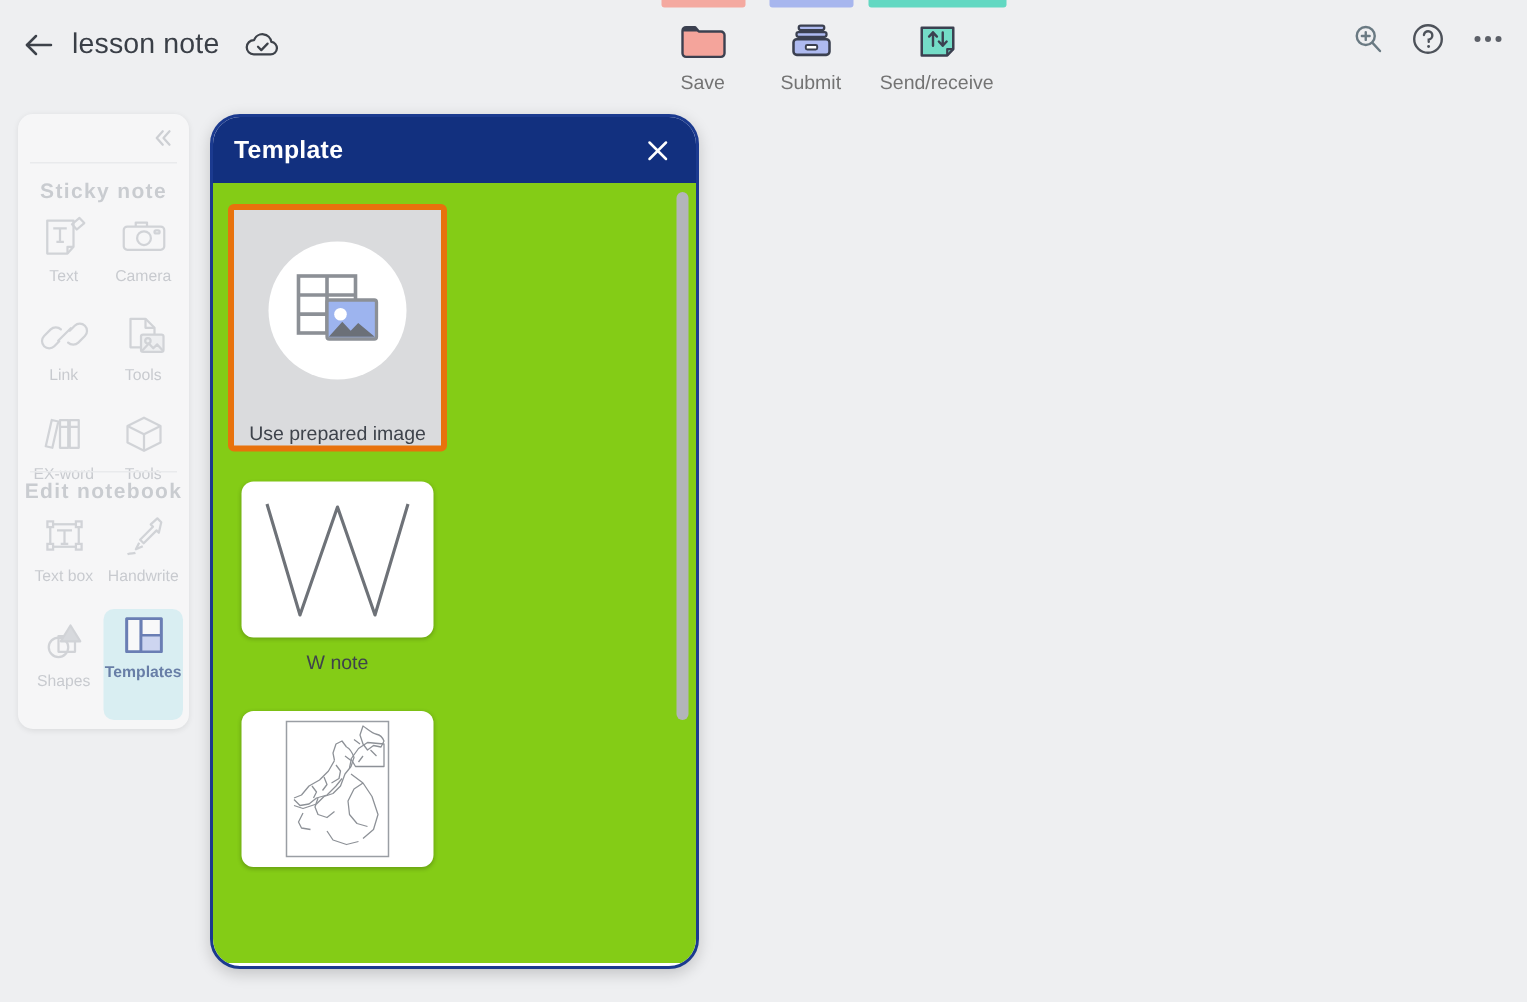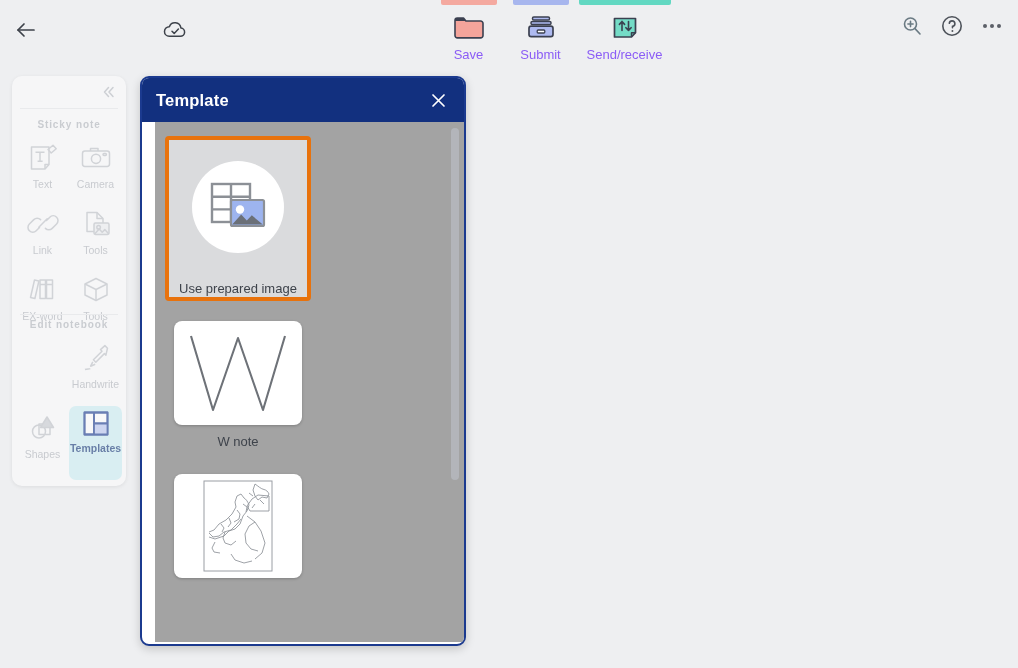--- a/index.html
+++ b/index.html
@@ -13,21 +13,21 @@
   
   #topbar{position:absolute;left:0;top:0;width:1018px;height:72px;}
   #back-arrow{position:absolute;left:12px;top:16px;width:28px;height:28px;cursor:pointer;}
   #doc-title{position:absolute;left:48px;top:16px;height:28px;line-height:28px;
     font-size:19px;color:#3a3f47;letter-spacing:.1px;}
   #cloud-icon{position:absolute;left:162px;top:17px;width:26px;height:26px;}
 
   .tool-btn{position:absolute;top:0;width:auto;text-align:center;cursor:pointer;}
   .tool-accent{width:56px;height:5px;border-radius:0 0 2px 2px;margin:0 auto;}
   .tool-ico{height:40px;display:flex;align-items:center;justify-content:center;margin-top:3px;}
-  .tool-label{font-size:13px;color:#8b5cf6;margin-top:-1px;}
+  .tool-label{font-size:13px;color:#737373;margin-top:-1px;}
 
   #btn-save{left:440px;width:57px;}
   #btn-submit{left:512px;width:57px;}
   #btn-sendrecv{left:577px;width:95px;}
   #btn-sendrecv .tool-accent{width:92px;}
 
   #zoom-in-btn{position:absolute;left:898px;top:12px;width:28px;height:28px;cursor:pointer;}
   #help-btn{position:absolute;left:938px;top:12px;width:28px;height:28px;cursor:pointer;}
   #more-btn{position:absolute;left:978px;top:12px;width:28px;height:28px;cursor:pointer;
     display:flex;align-items:center;justify-content:center;gap:3px;}
@@ -38,40 +38,40 @@
     position:absolute;left:12px;top:76px;width:114px;height:410px;
     background:#fbfbfc;border-radius:10px;
     box-shadow:0 1px 4px rgba(0,0,0,.13);
     opacity:.62;
   }
   #collapse-btn{position:absolute;right:6px;top:4px;width:24px;height:24px;
     display:flex;align-items:center;justify-content:center;cursor:pointer;
     color:#b9bcc2;font-size:17px;}
   .side-sep{position:absolute;left:8px;right:8px;height:1px;background:#e6e7ea;}
   .grp-title{position:absolute;left:0;width:114px;text-align:center;
-    font-size:10px;color:#b4b7bd;letter-spacing:.9px;font-weight:700;}
+    font-size:14px;color:#b4b7bd;letter-spacing:.9px;font-weight:700;}
   .tool-cell{position:absolute;width:53px;height:66px;text-align:center;cursor:pointer;
     border-radius:7px;}
   .tool-cell .ic{height:40px;display:flex;align-items:center;justify-content:center;}
   .tool-cell .lb{font-size:10.5px;color:#b2b5bb;line-height:11.5px;margin-top:1px;}
   .tool-cell.active{background:#cdeef3;}
   .tool-cell.active .lb{color:#173a7a;font-weight:700;}
 
   
   #tpl-dialog{
     position:absolute;left:140px;top:76px;width:322px;height:566px;
-    border:2px solid #1b3a8f;border-radius:9px;background:#ffffff;
+    border:2px solid #1b3a8f;border-radius:20px;background:#ffffff;
     box-shadow:0 3px 10px rgba(0,0,0,.18);overflow:hidden;
   }
   #tpl-header{height:44px;background:#12307f;display:flex;align-items:center;
     justify-content:space-between;padding:0 14px;}
   #tpl-title{color:#ffffff;font-size:16.5px;font-weight:700;letter-spacing:.2px;}
   #tpl-close{color:#ffffff;font-size:21px;line-height:1;cursor:pointer;
     width:24px;height:24px;display:flex;align-items:center;justify-content:center;}
-  #tpl-body{position:relative;height:520px;background:#a3a3a3;overflow:hidden;margin-left:13px;}
+  #tpl-body{position:relative;height:520px;background:#84cc16;overflow:hidden;}
   #tpl-grid{position:absolute;left:0;top:0;width:305px;padding:14px 0 0 0;
     display:flex;flex-wrap:wrap;}
   .tpl-item{width:146px;margin:0 0 14px 10px;text-align:center;cursor:pointer;
     padding:6px 4px 4px 4px;border-radius:4px;box-sizing:border-box;}
   .tpl-item.selected{border:4px solid #e8720c;background:#dadbdd;padding:2px 0 0 0;}
   .tpl-thumb{width:128px;height:104px;margin:0 auto;background:#ffffff;
     border-radius:8px;box-shadow:0 1px 3px rgba(0,0,0,.22);
     display:flex;align-items:center;justify-content:center;overflow:hidden;}
   .tpl-item.selected .tpl-thumb{background:transparent;box-shadow:none;
     width:138px;height:130px;}
@@ -87,20 +87,21 @@
 
 <div id="topbar">
 
   <div id="back-arrow">
     <svg width="28" height="28" viewBox="0 0 28 28" fill="none" stroke="#3d424a" stroke-width="1.7" stroke-linecap="round" stroke-linejoin="round">
       <path d="M22 14H6"></path>
         <path d="M12 8l-6 6 6 6"></path>
     </svg>
   </div>
 
+  <div id="doc-title">lesson note</div>
 
   <div id="cloud-icon">
     <svg width="26" height="26" viewBox="0 0 26 26" fill="none" stroke="#3d424a" stroke-width="1.5" stroke-linecap="round" stroke-linejoin="round">
       <path d="M7.2 19.3h11.2a4.2 4.2 0 0 0 .5-8.37 6 6 0 0 0-11.55-1.2A4.3 4.3 0 0 0 7.2 19.3z"></path>
       <path d="M10 14.2l2.2 2.2 4.2-4.3"></path>
     </svg>
   </div>
 
   <div id="btn-save" class="tool-btn">
     <div class="tool-accent" style="background:#f4a9a0"></div>
@@ -243,20 +244,33 @@
         <path d="M21 19.5l.01 0M23.5 18.4l.01 0M26 17.3l.01 0"></path>
       </svg>
     </div>
     <div class="lb">Tools</div>
   </div>
 
   <div class="side-sep" style="top:238px"></div>
 
   <div class="grp-title" style="top:243px">Edit notebook</div>
 
+  <div class="tool-cell" style="left:4px;top:262px">
+    <div class="ic">
+      <svg width="34" height="32" viewBox="0 0 34 32" fill="none" stroke="#c0c3c8" stroke-width="1.5">
+        <rect x="7.5" y="7.5" width="19" height="15"></rect>
+        <path d="M12 11.5h10M17 11.5v9M14.5 20.5h5"></path>
+        <rect x="5.6" y="5.6" width="3.8" height="3.8" fill="#fbfbfc"></rect>
+        <rect x="24.6" y="5.6" width="3.8" height="3.8" fill="#fbfbfc"></rect>
+        <rect x="5.6" y="20.6" width="3.8" height="3.8" fill="#fbfbfc"></rect>
+        <rect x="24.6" y="20.6" width="3.8" height="3.8" fill="#fbfbfc"></rect>
+      </svg>
+    </div>
+    <div class="lb">Text box</div>
+  </div>
 
   <div class="tool-cell" style="left:57px;top:262px">
     <div class="ic">
       <svg width="34" height="32" viewBox="0 0 34 32" fill="none" stroke="#c0c3c8" stroke-width="1.5" stroke-linejoin="round">
         <path d="M28.5 6.2l-2.6-2.6-4.4 4 1.5 1.6-8.6 8.6 2.4 2.4 8.6-8.6 1.5 1.6z"></path>
         <path d="M13.8 19.8l-2.2 4.4 4.6-2"></path>
         <path d="M6 27.5c2.4-1 3.6-.3 5.3-.9"></path>
       </svg>
     </div>
     <div class="lb">Handwrite</div>

